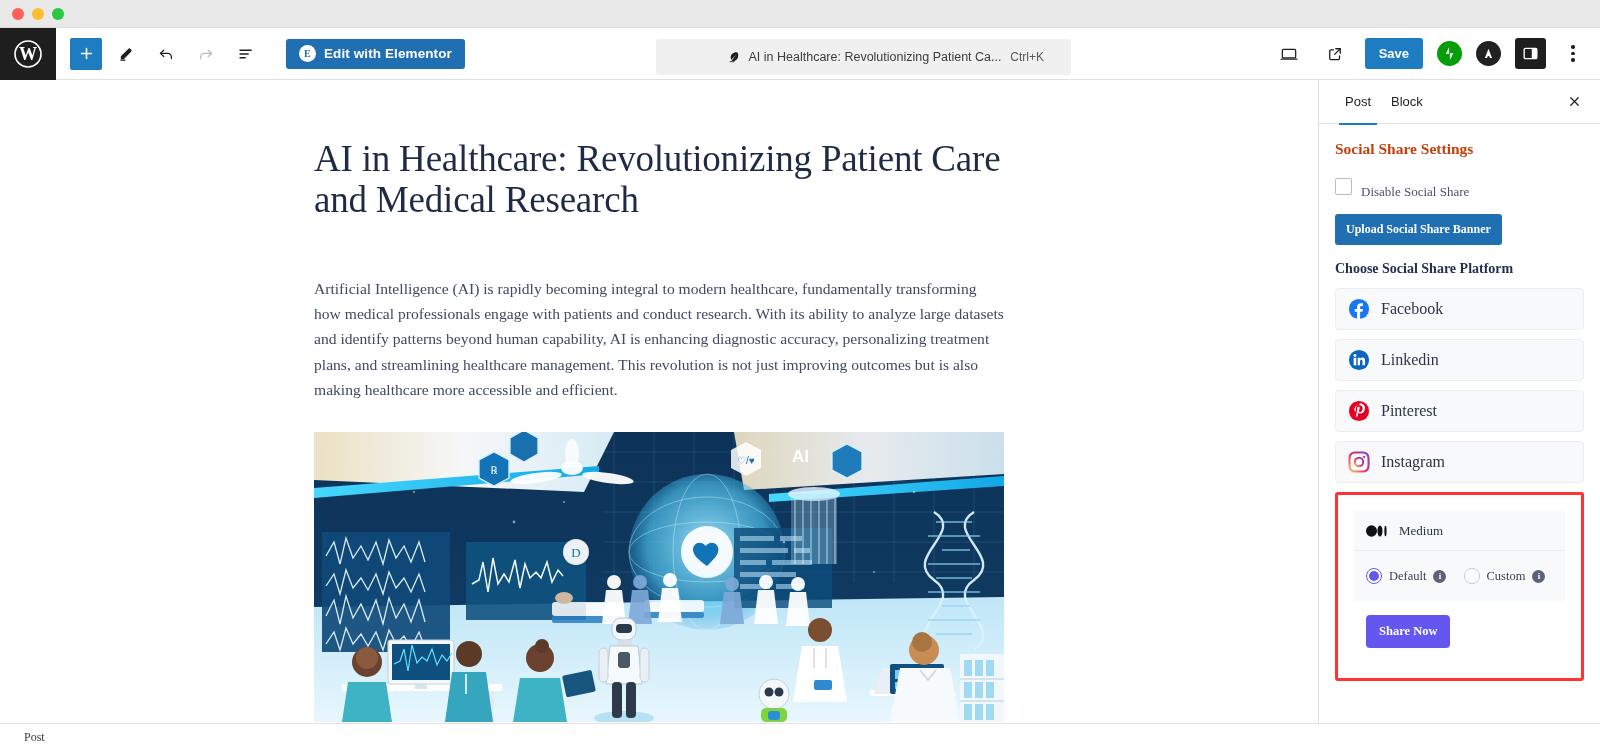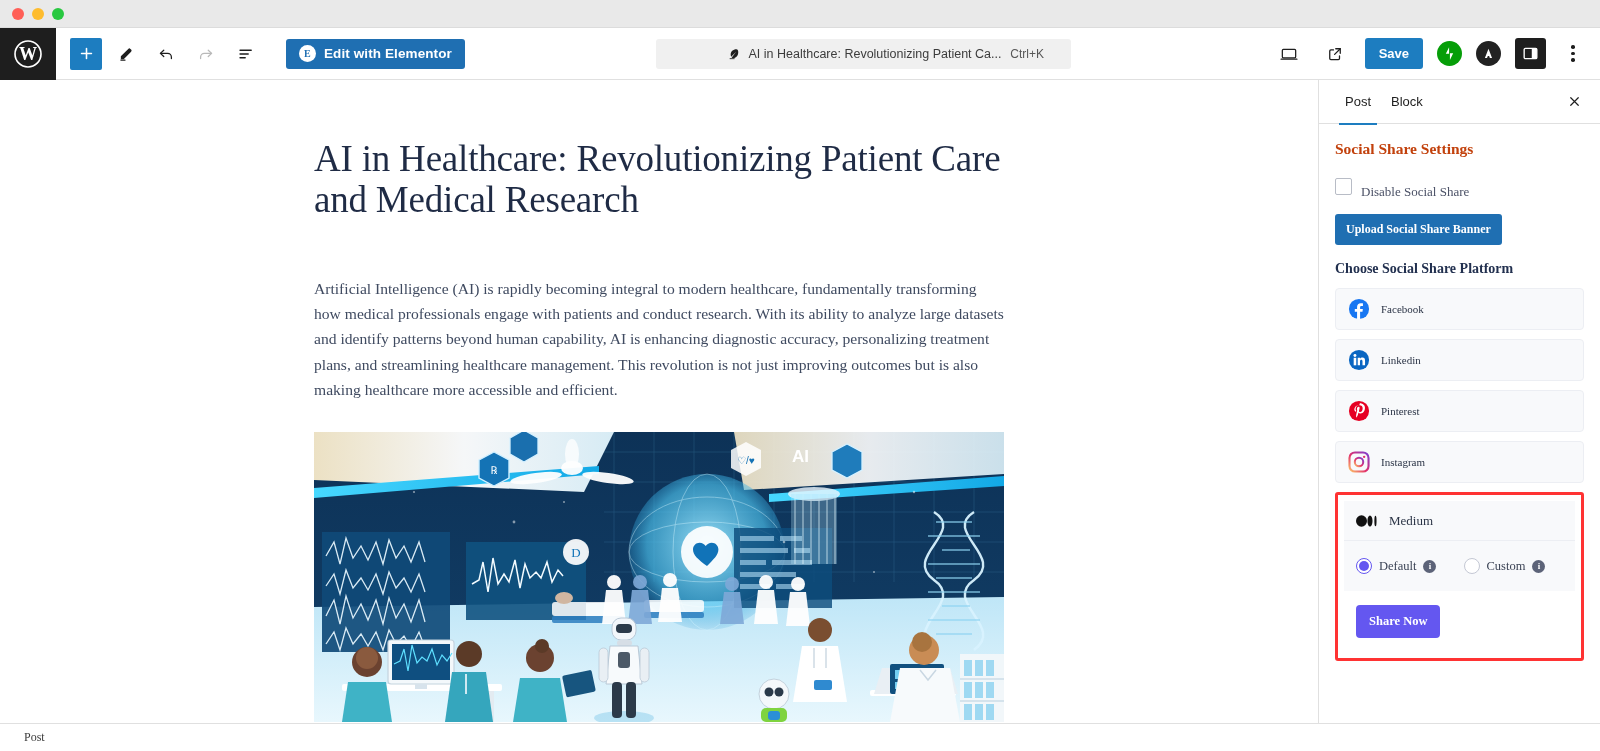--- a/index.html
+++ b/index.html
@@ -47,21 +47,21 @@
     gap: 8px; padding: 0 13px; font-size: 13.5px; font-weight: 700;
     cursor: pointer; letter-spacing: .1px;
   }
   .elementor-badge {
     width: 17px; height: 17px; border-radius: 50%; background: #fff; color: #1f6fb2;
     display: flex; align-items: center; justify-content: center;
     font-size: 10px; font-weight: 700; font-family: "Liberation Serif", serif;
   }
 
   .cmd-palette {
-    position: absolute; left: 656px; top: 11px; width: 415px; height: 30px;
+    position: absolute; left: 656px; top: 11px; width: 415px; height: 36px;
     background: #f0f0f0; border-radius: 3px; display: flex; align-items: center;
     justify-content: center; gap: 9px; cursor: pointer; font-size: 12.5px; color: #3c3c3c;
   }
   .cmd-shortcut { position: absolute; right: 27px; font-size: 12px; color: #575757; }
 
   .topbar-right {
     margin-left: auto; display: flex; align-items: center; gap: 14px; padding-right: 14px;
   }
   .save-btn {
     background: #1d7dc0; color: #fff; border: none; height: 31px; padding: 0 14px;
@@ -143,28 +143,28 @@
     display: block; margin-bottom: 16px; font-family: "Liberation Serif", serif;
   }
   .choose-label {
     font-family: "Liberation Serif", serif; font-size: 14px; font-weight: 600;
     color: #22304f; margin-bottom: 11px;
   }
 
   .platform-item {
     height: 42px; background: #f8f9fb; border: 1px solid #eceef3; border-radius: 4px;
     display: flex; align-items: center; gap: 11px; padding: 0 12px; margin-bottom: 9px;
-    cursor: pointer; font-size: 11px; color: #2b3446; font-family: "Liberation Serif", serif;
+    cursor: pointer; font-size: 16px; color: #2b3446; font-family: "Liberation Serif", serif;
   }
   .pf-icon { width: 22px; height: 22px; flex: 0 0 22px; display: flex; align-items: center; justify-content: center; }
 
   
   .medium-group {
     border: 3px solid #ff3333; border-radius: 3px; margin-top: 9px;
-    padding: 6px; background: #fff;
+    padding: 16px; background: #fff;
   }
   .medium-head {
     height: 40px; background: #f8f9fb; display: flex; align-items: center; gap: 11px;
     padding: 0 12px; font-size: 13px; color: #2b3446; font-family: "Liberation Serif", serif;
     border-bottom: 1px solid #eceef3; cursor: pointer;
   }
   .radio-row {
     height: 50px; background: #f8f9fb; display: flex; align-items: center;
     padding: 0 12px; gap: 8px;
   }

